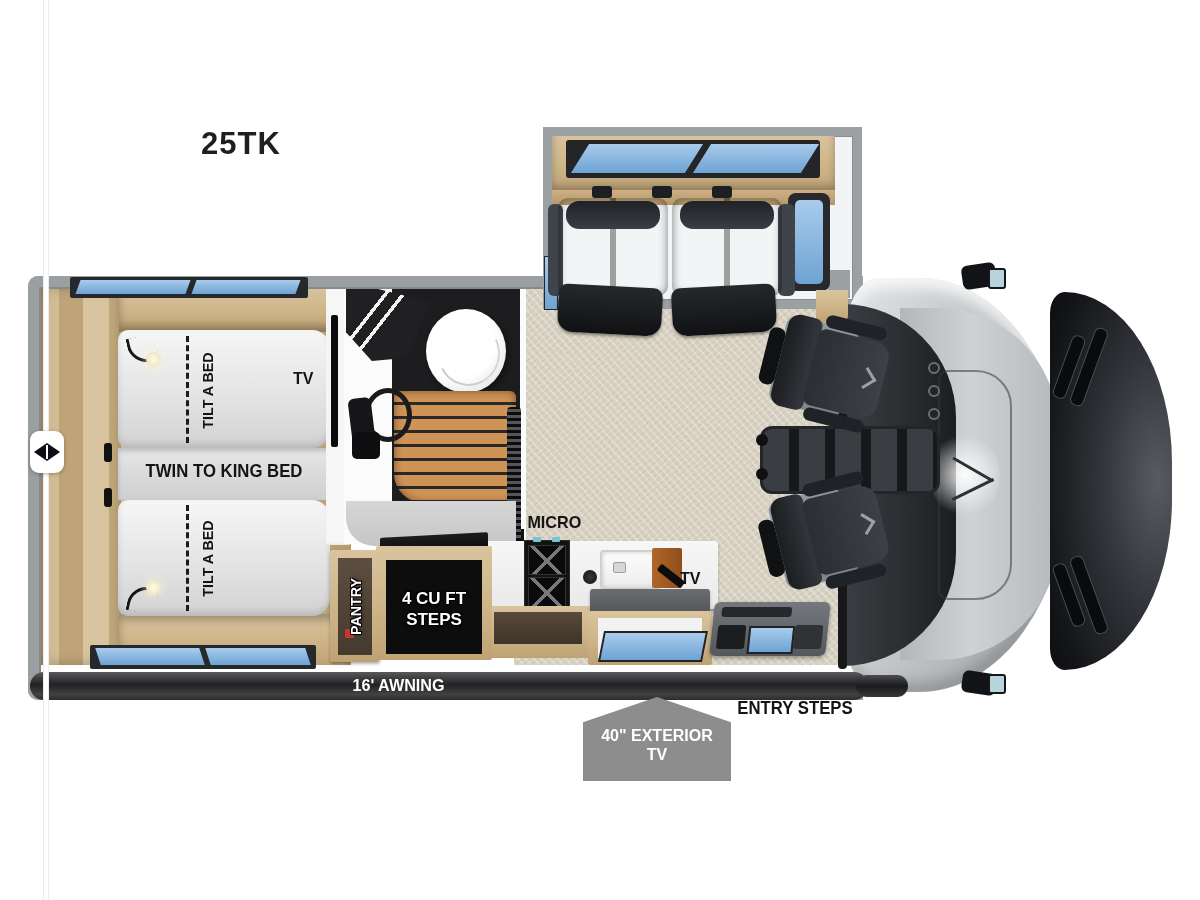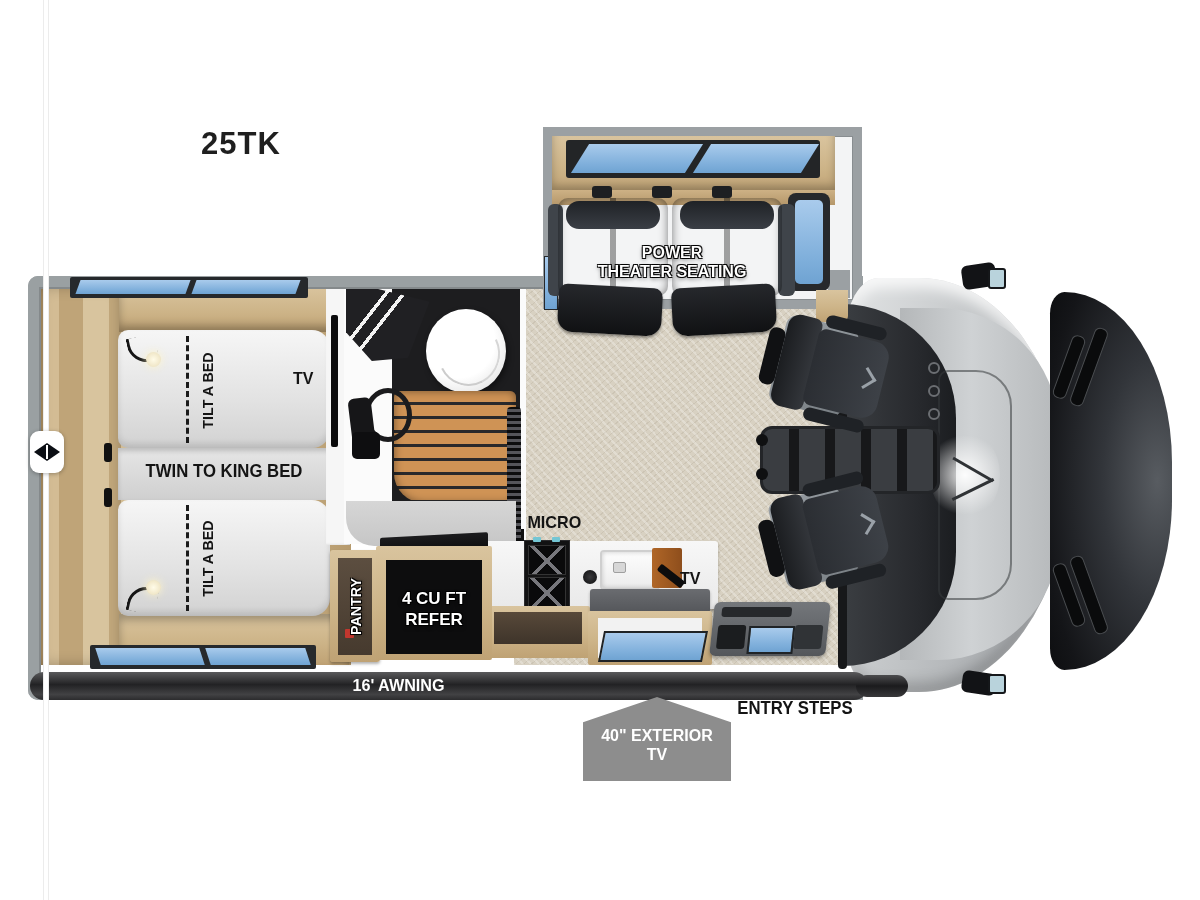--- a/index.html
+++ b/index.html
@@ -119,21 +119,21 @@
   <div class="abs wood" style="left:330px;top:550px;width:50px;height:112px;border-radius:3px;box-shadow:0 2px 3px rgba(0,0,0,.3);"></div>
   <div class="abs" style="left:338px;top:558px;width:34px;height:97px;background:linear-gradient(180deg,#5c4e40,#463a2e);"></div>
   <div class="abs" style="left:345px;top:629px;width:9px;height:9px;background:#c2372e;border-radius:1px;"></div>
   <div class="lbl rot90 outlined" style="left:305px;top:598px;width:100px;font-size:15px;">PANTRY</div>
 
   <div class="abs" style="left:380px;top:535px;width:108px;height:26px;background:linear-gradient(180deg,#1c1c1e,#050506);transform:skewY(-3deg);border-radius:2px;"></div>
   <div class="abs wood" style="left:376px;top:546px;width:116px;height:114px;border-radius:2px;"></div>
   <div class="abs blackbox" style="left:386px;top:560px;width:96px;height:94px;"></div>
   <div class="lbl outlined" style="left:386px;top:588px;width:96px;text-align:center;font-size:17px;line-height:21px;">
     <div>4 CU FT</div>
-    <div>REFER</div>
+    <div>STEPS</div>
   </div>
 
   <div class="abs" style="left:28px;top:276px;width:824px;height:402px;border:11px solid #9aa0a2;border-right:none;
               border-radius:10px 0 0 10px;box-shadow:inset 0 0 0 2px #84898b;pointer-events:none;z-index:5;"></div>
 
   <div class="abs" style="left:70px;top:277px;width:238px;height:21px;background:#26292c;border-radius:2px;z-index:6;"></div>
   <div class="abs glass" style="left:78px;top:280px;width:110px;height:14px;transform:skewX(-20deg);z-index:6;"></div>
   <div class="abs glass" style="left:194px;top:280px;width:104px;height:14px;transform:skewX(-20deg);z-index:6;"></div>
   <div class="abs" style="left:90px;top:645px;width:226px;height:24px;background:#26292c;border-radius:2px;z-index:6;"></div>
   <div class="abs glass" style="left:98px;top:648px;width:104px;height:17px;transform:skewX(18deg);z-index:6;"></div>
@@ -158,24 +158,20 @@
   <div class="abs" style="left:778px;top:204px;width:17px;height:92px;background:#3f444a;border-radius:6px;z-index:8;"></div>
   <div class="abs seatbody" style="left:558px;top:198px;width:110px;height:98px;z-index:8;
               background-image:linear-gradient(90deg,transparent 0 47%,rgba(0,0,0,.35) 47% 53%,transparent 53%);"></div>
   <div class="abs seatbody" style="left:672px;top:198px;width:110px;height:98px;z-index:8;
               background-image:linear-gradient(90deg,transparent 0 47%,rgba(0,0,0,.35) 47% 53%,transparent 53%);"></div>
   <div class="abs" style="left:566px;top:201px;width:94px;height:28px;background:linear-gradient(180deg,#1f2226,#3a3e45);border-radius:13px;z-index:9;"></div>
   <div class="abs" style="left:680px;top:201px;width:94px;height:28px;background:linear-gradient(180deg,#1f2226,#3a3e45);border-radius:13px;z-index:9;"></div>
   <div class="abs footrest" style="left:558px;top:286px;width:104px;height:48px;transform:rotate(3deg);z-index:8;"></div>
   <div class="abs footrest" style="left:672px;top:286px;width:104px;height:48px;transform:rotate(-3deg);z-index:8;"></div>
 
-  <div class="lbl outlined" style="left:560px;top:243px;width:224px;text-align:center;font-size:16px;line-height:19px;z-index:10;">
-    <div>POWER</div>
-    <div>THEATER SEATING</div>
-  </div>
 
   <div class="abs" style="left:845px;top:278px;width:222px;height:414px;z-index:6;
               border-radius:34px 150px 150px 34px / 60px 210px 210px 60px;
               background:linear-gradient(105deg,#e2e4e5,#c2c5c7 45%,#a8abae 80%,#97999c);
               box-shadow:inset 0 10px 14px rgba(255,255,255,.8),inset 0 -10px 14px rgba(0,0,0,.2);"></div>
   <div class="abs" style="left:900px;top:308px;width:158px;height:352px;z-index:6;
               border-radius:0 120px 120px 0;
               background:linear-gradient(90deg,#b4b7b9,#cfd2d4 45%,#b6b9bb);"></div>
   <div class="abs" style="left:842px;top:304px;width:114px;height:362px;z-index:6;
               border-radius:0 130px 130px 0;

